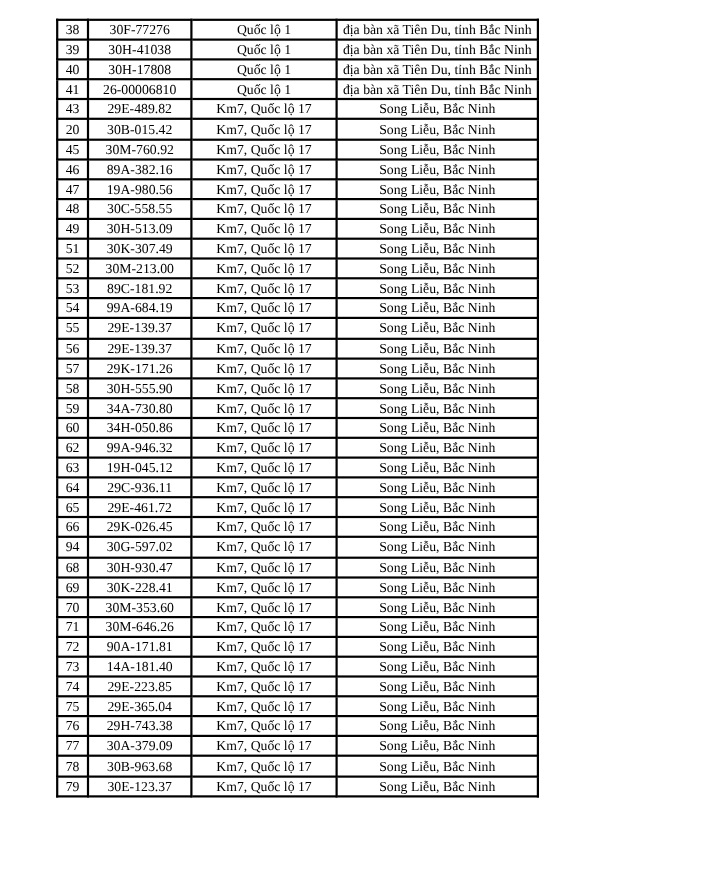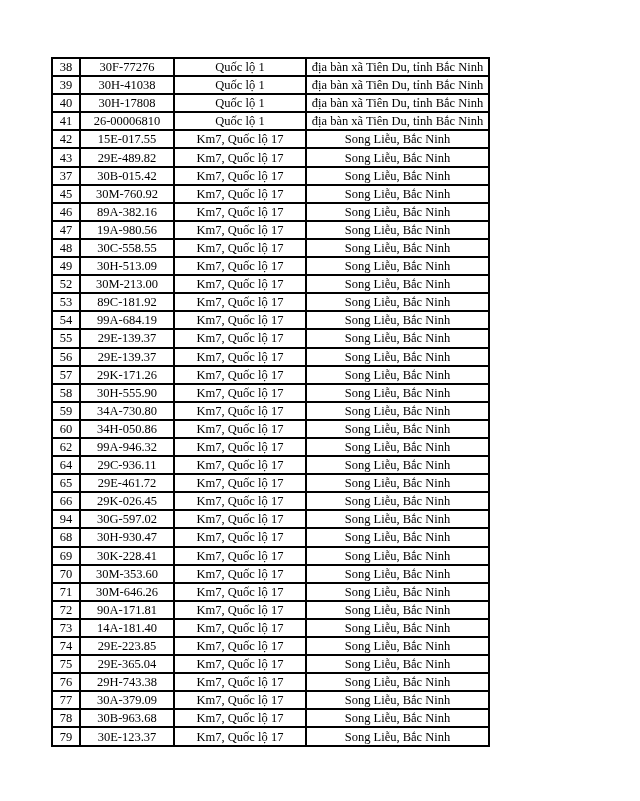--- a/index.html
+++ b/index.html
@@ -15,21 +15,20 @@
     background: #ffffff;
     overflow: hidden;
   }
   table.plate-table {
     position: absolute;
     left: 51px;
     top: 17px;
     width: 437px;
     border-collapse: collapse;
     table-layout: fixed;
-    margin-top: 40px;
   }
   table.plate-table td {
     border: 2px solid #000000;
     height: 16.1px;
     padding: 0 2px;
     text-align: center;
     vertical-align: middle;
     font-size: 12.5px;
     line-height: 16px;
     color: #000000;
@@ -71,33 +70,27 @@
           <td>Quốc lộ 1</td>
           <td>địa bàn xã Tiên Du, tỉnh Bắc Ninh</td>
         </tr>
         <tr>
           <td>41</td>
           <td>26-00006810</td>
           <td>Quốc lộ 1</td>
           <td>địa bàn xã Tiên Du, tỉnh Bắc Ninh</td>
         </tr>
         <tr>
-          <td>42</td>
-          <td>15E-017.55</td>
-          <td>Km7, Quốc lộ 17</td>
-          <td>Song Liễu, Bắc Ninh</td>
-        </tr>
-        <tr>
           <td>43</td>
           <td>29E-489.82</td>
           <td>Km7, Quốc lộ 17</td>
           <td>Song Liễu, Bắc Ninh</td>
         </tr>
         <tr>
-          <td>37</td>
+          <td>20</td>
           <td>30B-015.42</td>
           <td>Km7, Quốc lộ 17</td>
           <td>Song Liễu, Bắc Ninh</td>
         </tr>
         <tr>
           <td>45</td>
           <td>30M-760.92</td>
           <td>Km7, Quốc lộ 17</td>
           <td>Song Liễu, Bắc Ninh</td>
         </tr>
@@ -119,20 +112,26 @@
           <td>Km7, Quốc lộ 17</td>
           <td>Song Liễu, Bắc Ninh</td>
         </tr>
         <tr>
           <td>49</td>
           <td>30H-513.09</td>
           <td>Km7, Quốc lộ 17</td>
           <td>Song Liễu, Bắc Ninh</td>
         </tr>
         <tr>
+          <td>51</td>
+          <td>30K-307.49</td>
+          <td>Km7, Quốc lộ 17</td>
+          <td>Song Liễu, Bắc Ninh</td>
+        </tr>
+        <tr>
           <td>52</td>
           <td>30M-213.00</td>
           <td>Km7, Quốc lộ 17</td>
           <td>Song Liễu, Bắc Ninh</td>
         </tr>
         <tr>
           <td>53</td>
           <td>89C-181.92</td>
           <td>Km7, Quốc lộ 17</td>
           <td>Song Liễu, Bắc Ninh</td>
@@ -175,20 +174,26 @@
         </tr>
         <tr>
           <td>60</td>
           <td>34H-050.86</td>
           <td>Km7, Quốc lộ 17</td>
           <td>Song Liễu, Bắc Ninh</td>
         </tr>
         <tr>
           <td>62</td>
           <td>99A-946.32</td>
+          <td>Km7, Quốc lộ 17</td>
+          <td>Song Liễu, Bắc Ninh</td>
+        </tr>
+        <tr>
+          <td>63</td>
+          <td>19H-045.12</td>
           <td>Km7, Quốc lộ 17</td>
           <td>Song Liễu, Bắc Ninh</td>
         </tr>
         <tr>
           <td>64</td>
           <td>29C-936.11</td>
           <td>Km7, Quốc lộ 17</td>
           <td>Song Liễu, Bắc Ninh</td>
         </tr>
         <tr>

